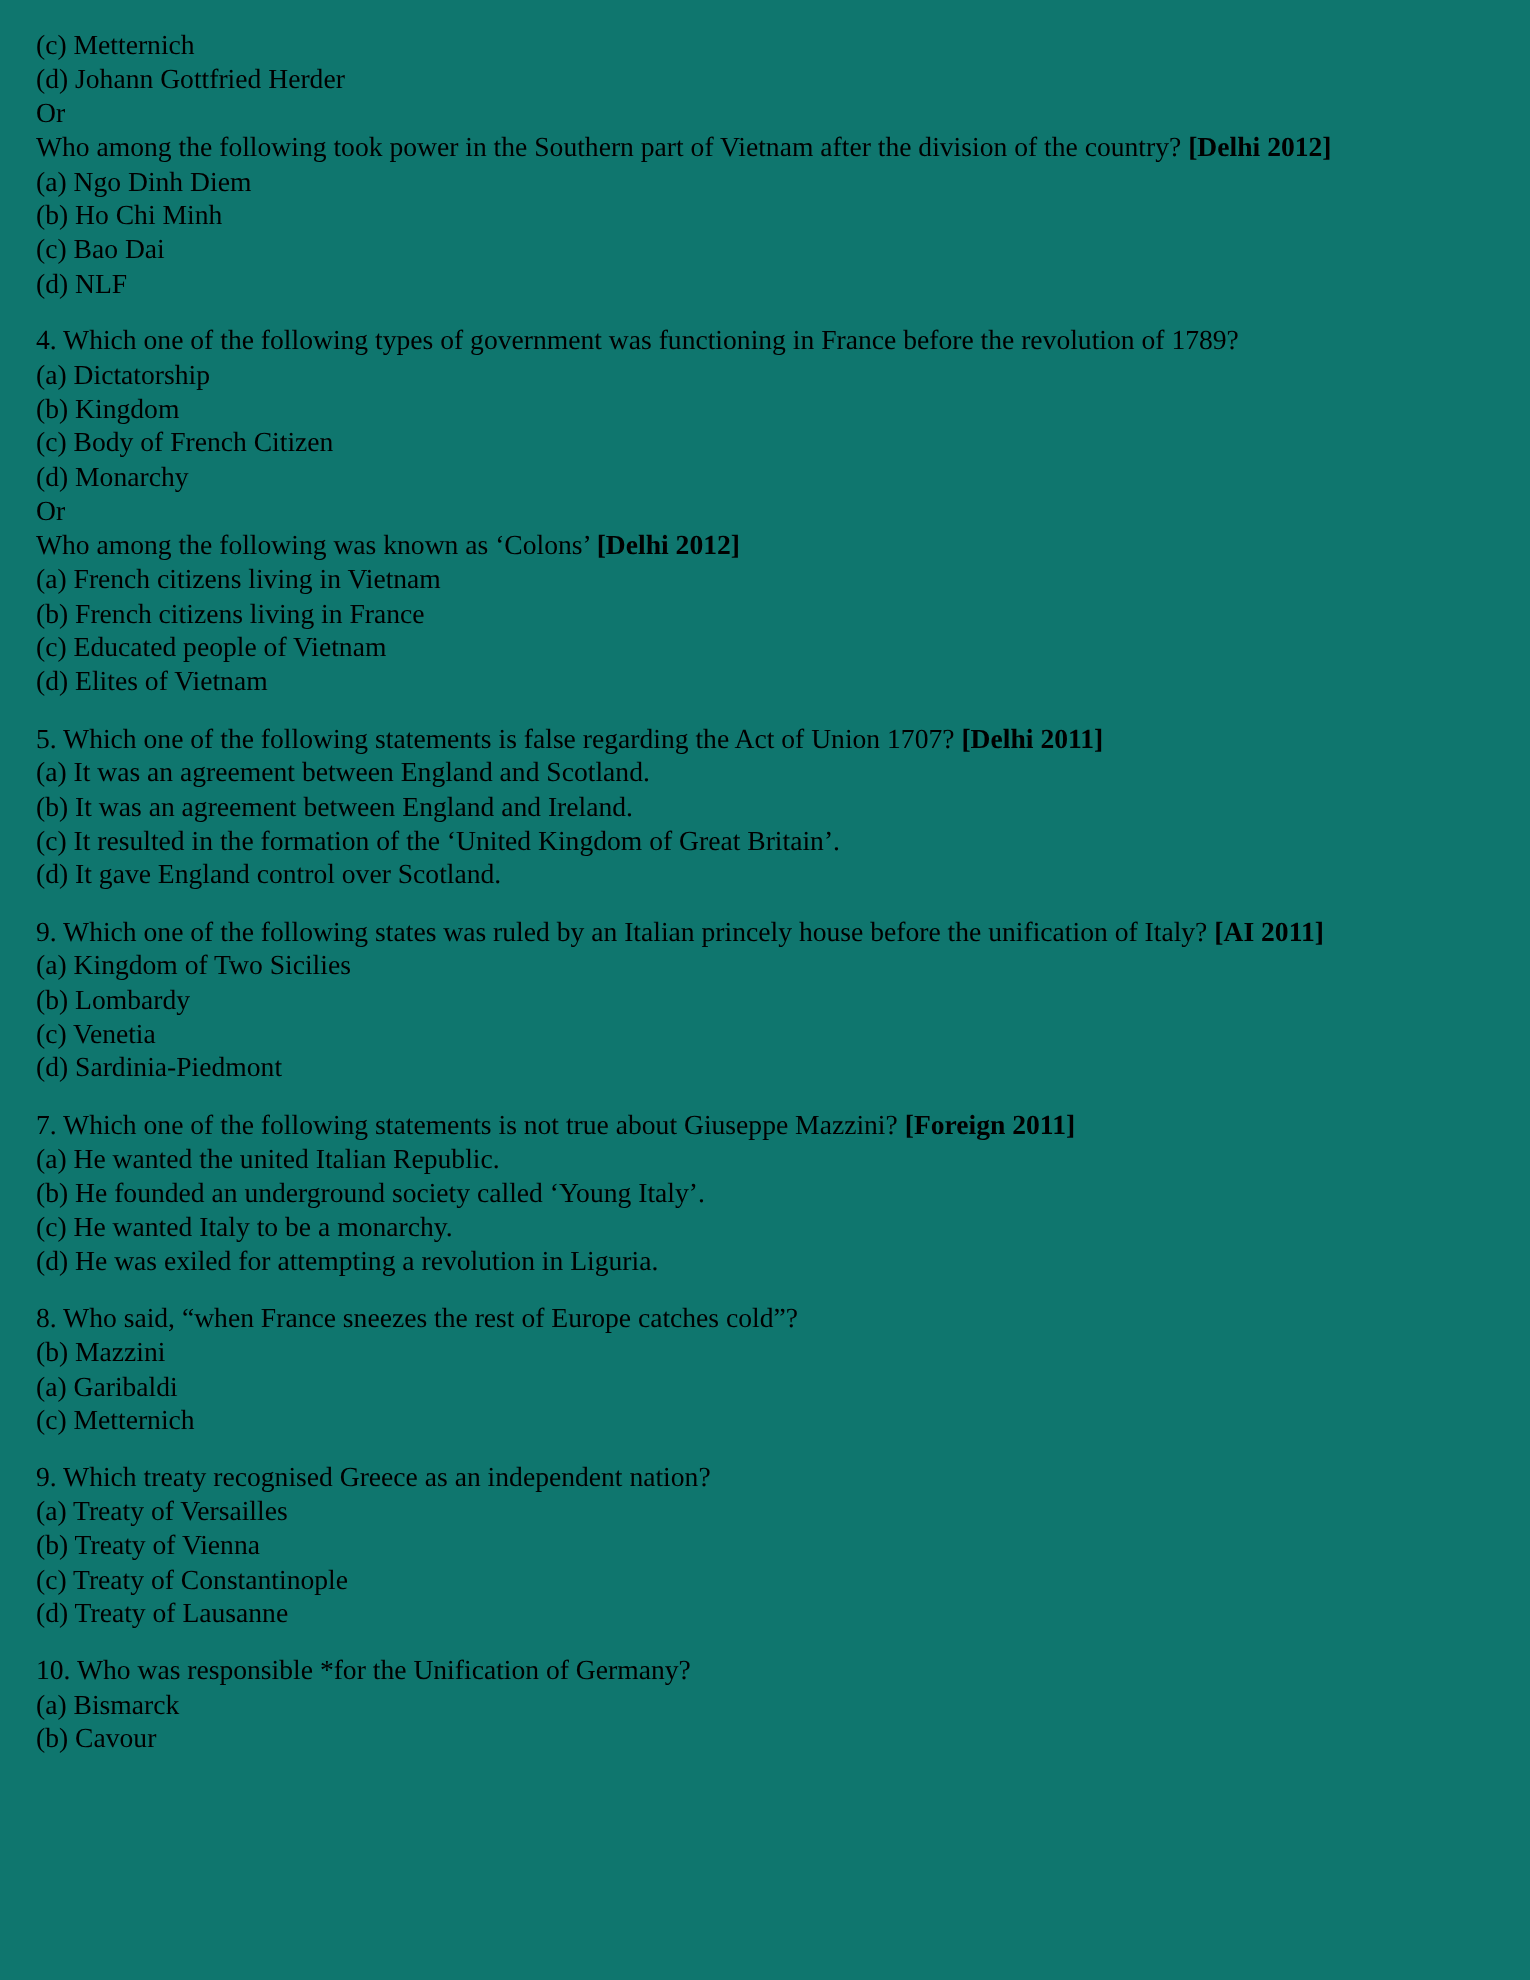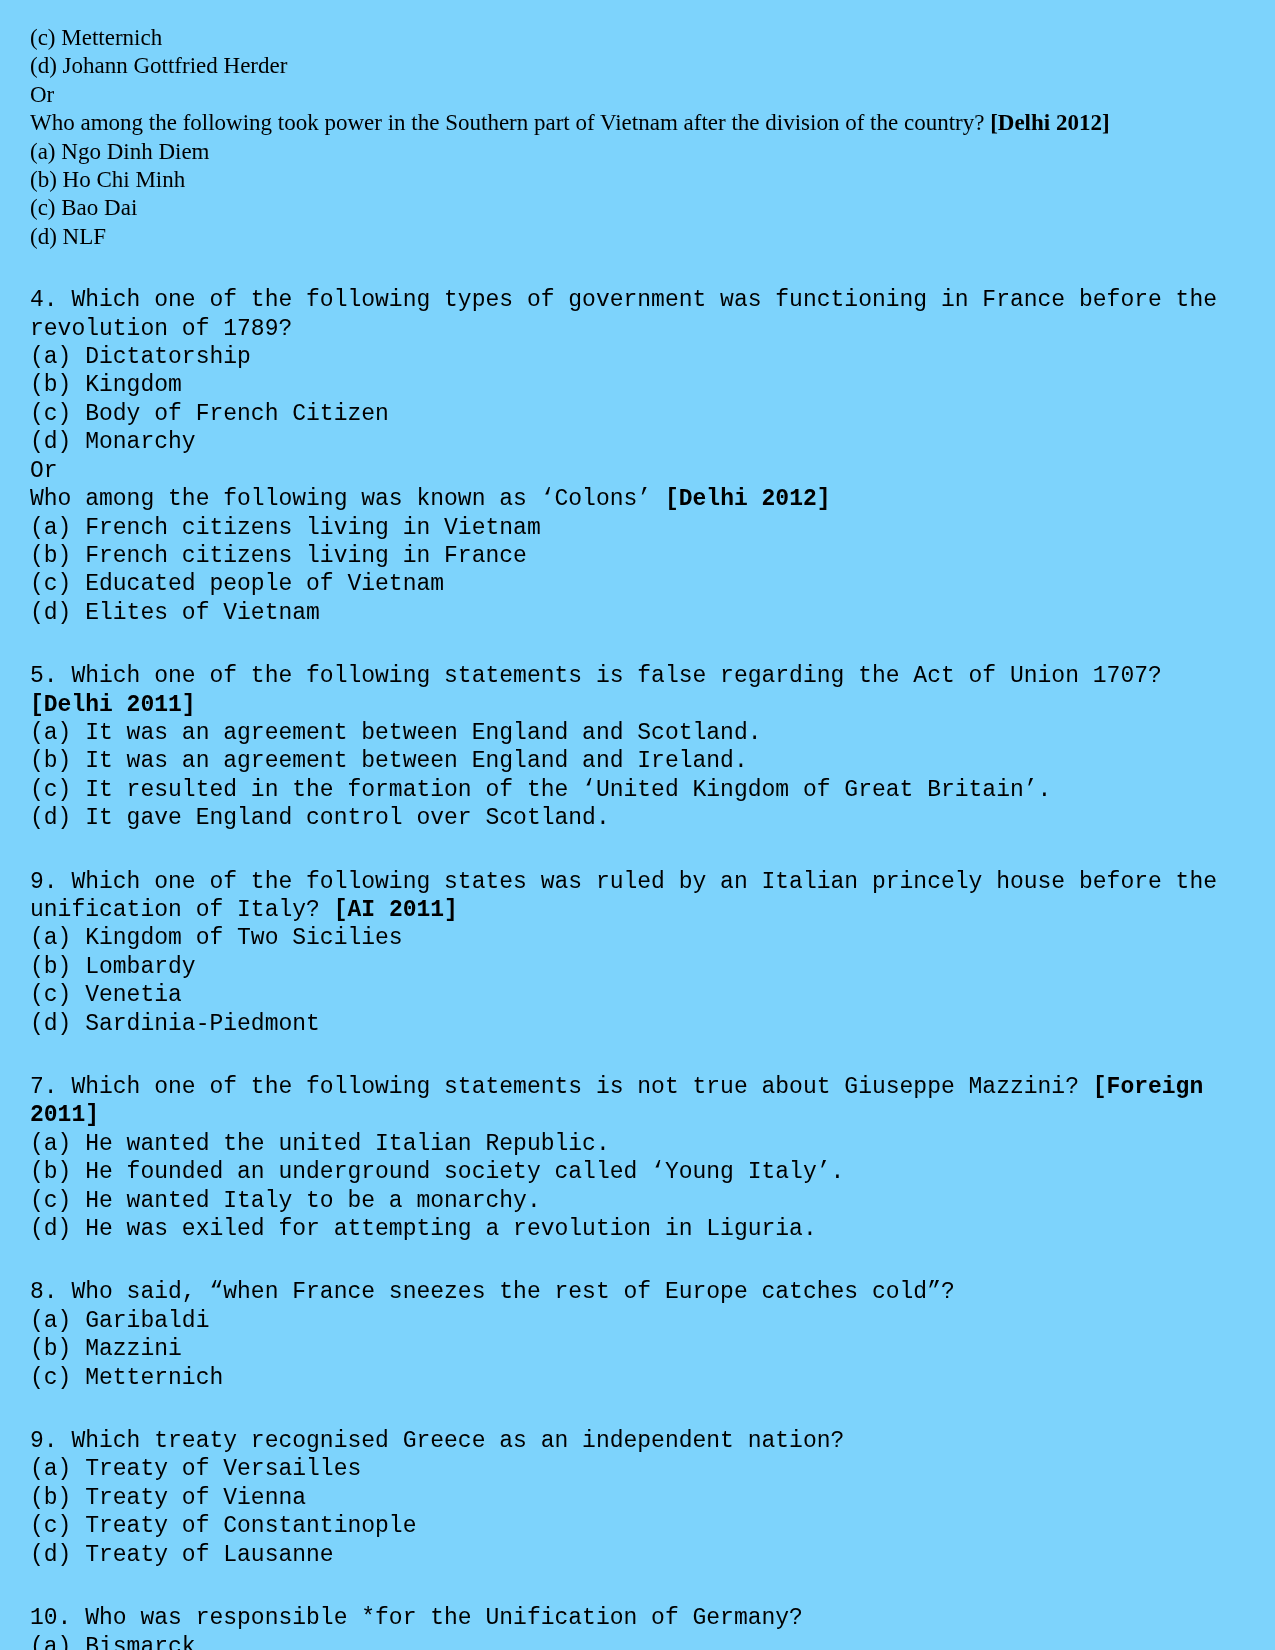--- a/index.html
+++ b/index.html
@@ -13,25 +13,24 @@
     overflow: hidden;
     color: #000000;
     font-family: "Liberation Serif", "DejaVu Serif", serif;
     font-size: 23px;
   }
   .page {
     box-sizing: border-box;
     width: 1275px;
     height: 1650px;
     padding: 24px 30px 0 30px;
-    background: #7dd3fc;
+    background: #0f766e;
   }
   .question-block + .question-block {
-    margin-top: 35px;
-    font-family: Liberation Mono, monospace;
+    margin-top: 19px;
   }
   .line {
     line-height: 28.4px;
     white-space: pre-wrap;
   }
   .exam-tag {
     font-weight: bold;
   }
 </style>
 </head>
@@ -77,22 +76,22 @@
     </div>
     <div class="question-block">
       <div class="line"><span>7. Which one of the following statements is not true about Giuseppe Mazzini?</span> <span class="exam-tag">[Foreign 2011]</span></div>
       <div class="line"><span>(a) He wanted the united Italian Republic.</span></div>
       <div class="line"><span>(b) He founded an underground society called ‘Young Italy’.</span></div>
       <div class="line"><span>(c) He wanted Italy to be a monarchy.</span></div>
       <div class="line"><span>(d) He was exiled for attempting a revolution in Liguria.</span></div>
     </div>
     <div class="question-block">
       <div class="line"><span>8. Who said, “when France sneezes the rest of Europe catches cold”?</span></div>
+      <div class="line"><span>(b) Mazzini</span></div>
       <div class="line"><span>(a) Garibaldi</span></div>
-      <div class="line"><span>(b) Mazzini</span></div>
       <div class="line"><span>(c) Metternich</span></div>
     </div>
     <div class="question-block">
       <div class="line"><span>9. Which treaty recognised Greece as an independent nation?</span></div>
       <div class="line"><span>(a) Treaty of Versailles</span></div>
       <div class="line"><span>(b) Treaty of Vienna</span></div>
       <div class="line"><span>(c) Treaty of Constantinople</span></div>
       <div class="line"><span>(d) Treaty of Lausanne</span></div>
     </div>
     <div class="question-block">

